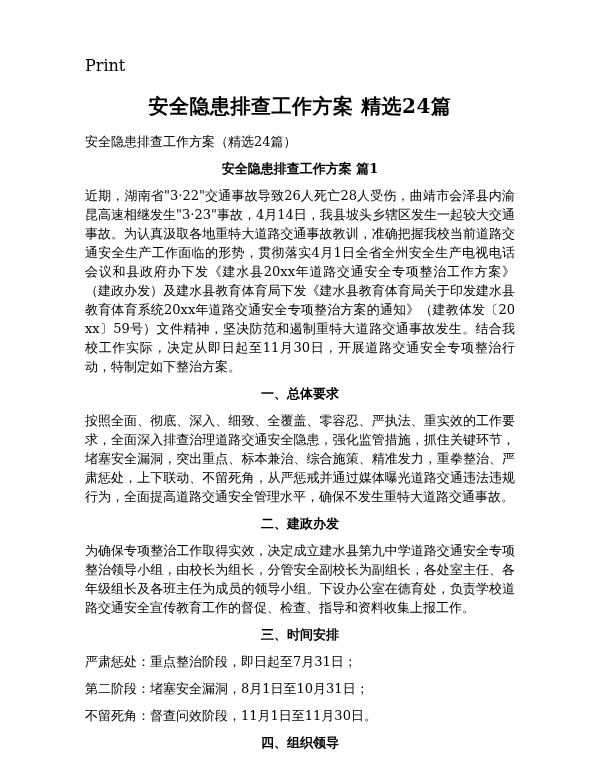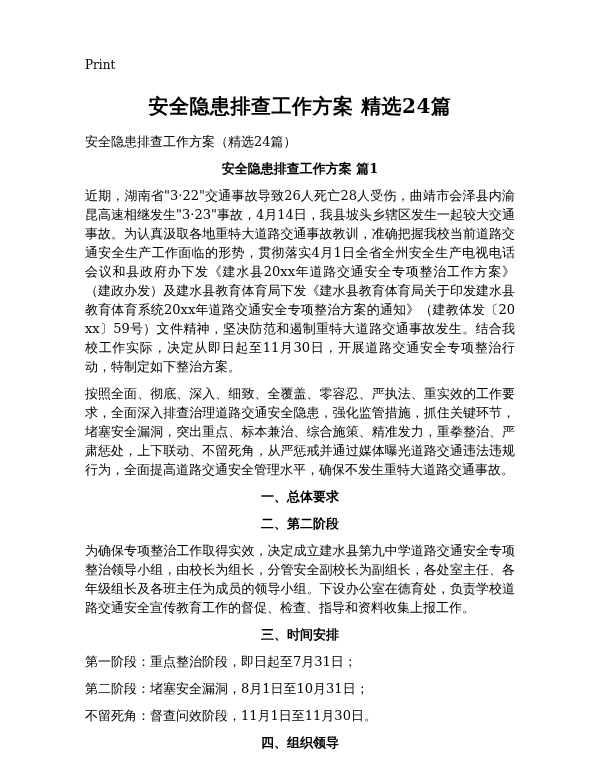--- a/index.html
+++ b/index.html
@@ -10,21 +10,21 @@
     overflow: hidden;
     font-family: "DejaVu Serif", "Liberation Serif", serif;
     color: #000000;
   }
   .page {
     width: 600px;
     height: 776px;
     padding: 58px 85px 20px 85px;
   }
   .print-label {
-    font-size: 12px;
+    font-size: 16px;
     line-height: 15px;
     margin-bottom: 22px;
     cursor: pointer;
   }
   .doc-title {
     font-size: 20px;
     line-height: 23px;
     font-weight: bold;
     text-align: center;
     margin-bottom: 14px;
@@ -50,32 +50,32 @@
   <div class="print-label">Print</div>
 
   <h1 class="doc-title">安全隐患排查工作方案 精选24篇</h1>
 
   <div class="block body">安全隐患排查工作方案（精选24篇）</div>
 
   <div class="block heading">安全隐患排查工作方案 篇1</div>
 
   <div class="block body">近期，湖南省"3·22"交通事故导致26人死亡28人受伤，曲靖市会泽县内渝昆高速相继发生"3·23"事故，4月14日，我县坡头乡辖区发生一起较大交通事故。为认真汲取各地重特大道路交通事故教训，准确把握我校当前道路交通安全生产工作面临的形势，贯彻落实4月1日全省全州安全生产电视电话会议和县政府办下发《建水县20xx年道路交通安全专项整治工作方案》（建政办发）及建水县教育体育局下发《建水县教育体育局关于印发建水县教育体育系统20xx年道路交通安全专项整治方案的通知》（建教体发〔20xx〕59号）文件精神，坚决防范和遏制重特大道路交通事故发生。结合我校工作实际，决定从即日起至11月30日，开展道路交通安全专项整治行动，特制定如下整治方案。</div>
 
+  <div class="block heading">一、总体要求</div>
+
   <div class="block body">按照全面、彻底、深入、细致、全覆盖、零容忍、严执法、重实效的工作要求，全面深入排查治理道路交通安全隐患，强化监管措施，抓住关键环节，堵塞安全漏洞，突出重点、标本兼治、综合施策、精准发力，重拳整治、严肃惩处，上下联动、不留死角，从严惩戒并通过媒体曝光道路交通违法违规行为，全面提高道路交通安全管理水平，确保不发生重特大道路交通事故。</div>
 
-  <div class="block heading">一、总体要求</div>
-
-  <div class="block heading">二、第二阶段</div>
+  <div class="block heading">二、建政办发</div>
 
   <div class="block body">为确保专项整治工作取得实效，决定成立建水县第九中学道路交通安全专项整治领导小组，由校长为组长，分管安全副校长为副组长，各处室主任、各年级组长及各班主任为成员的领导小组。下设办公室在德育处，负责学校道路交通安全宣传教育工作的督促、检查、指导和资料收集上报工作。</div>
 
   <div class="block heading">三、时间安排</div>
 
 
-  <div class="block body">第一阶段：重点整治阶段，即日起至7月31日；</div>
+  <div class="block body">严肃惩处：重点整治阶段，即日起至7月31日；</div>
 
   <div class="block body">第二阶段：堵塞安全漏洞，8月1日至10月31日；</div>
 
   <div class="block body">不留死角：督查问效阶段，11月1日至11月30日。</div>
 
   <div class="block heading">四、组织领导</div>
 
 </div>
 
 </body></html>

